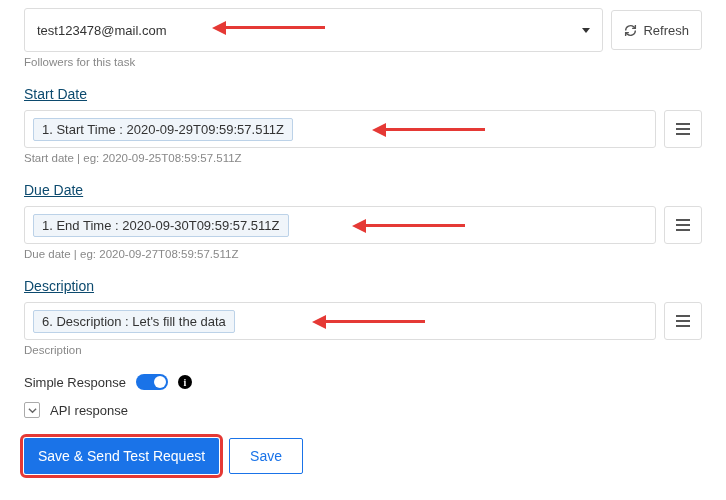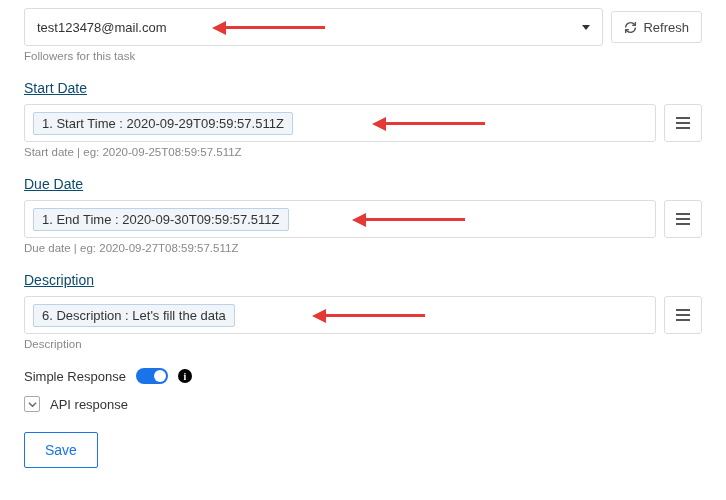--- a/index.html
+++ b/index.html
@@ -14,37 +14,37 @@
     .row { display: flex; align-items: center; margin-bottom: 4px; }
     .top-row { gap: 8px; margin-bottom: 4px; }
     .email-select {
       flex: 1;
       display: flex;
       align-items: center;
       justify-content: space-between;
       border: 1px solid #ddd;
       border-radius: 3px;
       padding: 8px 12px;
-      height: 38px;
+      height: 44px;
       background: #fff;
       position: relative;
     }
     .email-val { font-size: 13px; color: #333; }
     .caret {
       width: 0; height: 0;
       border-left: 4px solid transparent;
       border-right: 4px solid transparent;
       border-top: 5px solid #333;
     }
     .refresh-btn {
       display: flex; align-items: center; gap: 6px;
       border: 1px solid #ddd;
       border-radius: 3px;
       padding: 0 12px;
-      height: 32px;
+      height: 40px;
       background: #fff;
       font-size: 13px;
       color: #444;
       cursor: pointer;
     }
     .helper { font-size: 11.5px; color: #888; margin-bottom: 18px; }
     .label { font-size: 14px; color: #0c4a6e; margin-bottom: 8px; text-decoration: underline; }
     .field-row { display: flex; gap: 8px; align-items: stretch; margin-bottom: 4px; }
     .chip-input {
       flex: 1;
@@ -230,14 +230,15 @@
 <div class="api-row">
   <div class="expand-box">
     <svg width="9" height="9" viewBox="0 0 10 10">
       <path d="M1 3 L5 7 L9 3" fill="none" stroke="#666" stroke-width="1.5"></path>
     </svg>
   </div>
   <span>API response</span>
 </div>
 
 <div class="actions">
+  <button class="btn-primary">Save &amp; Send Test Request</button>
   <button class="btn-secondary">Save</button>
 </div>
 
 </body></html>

